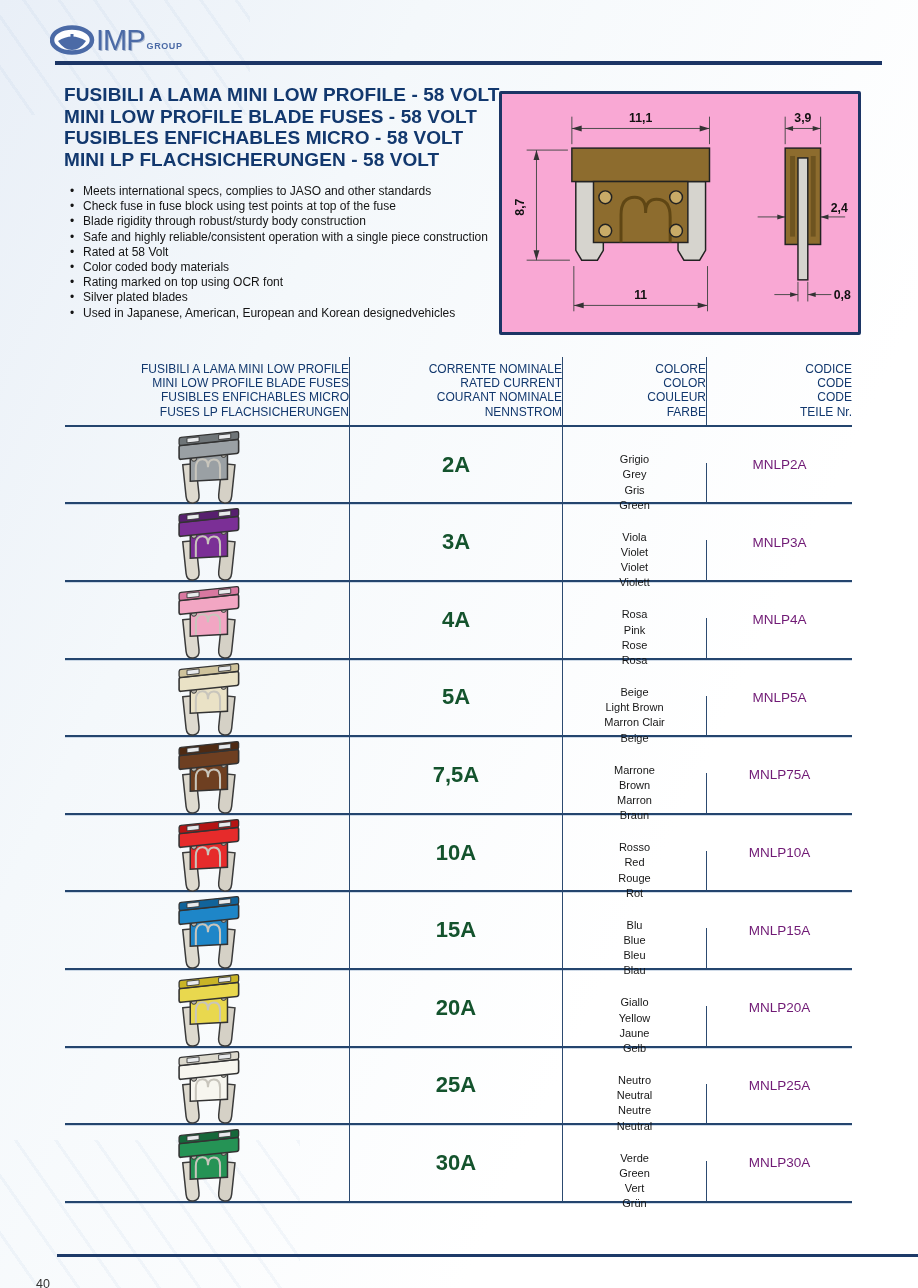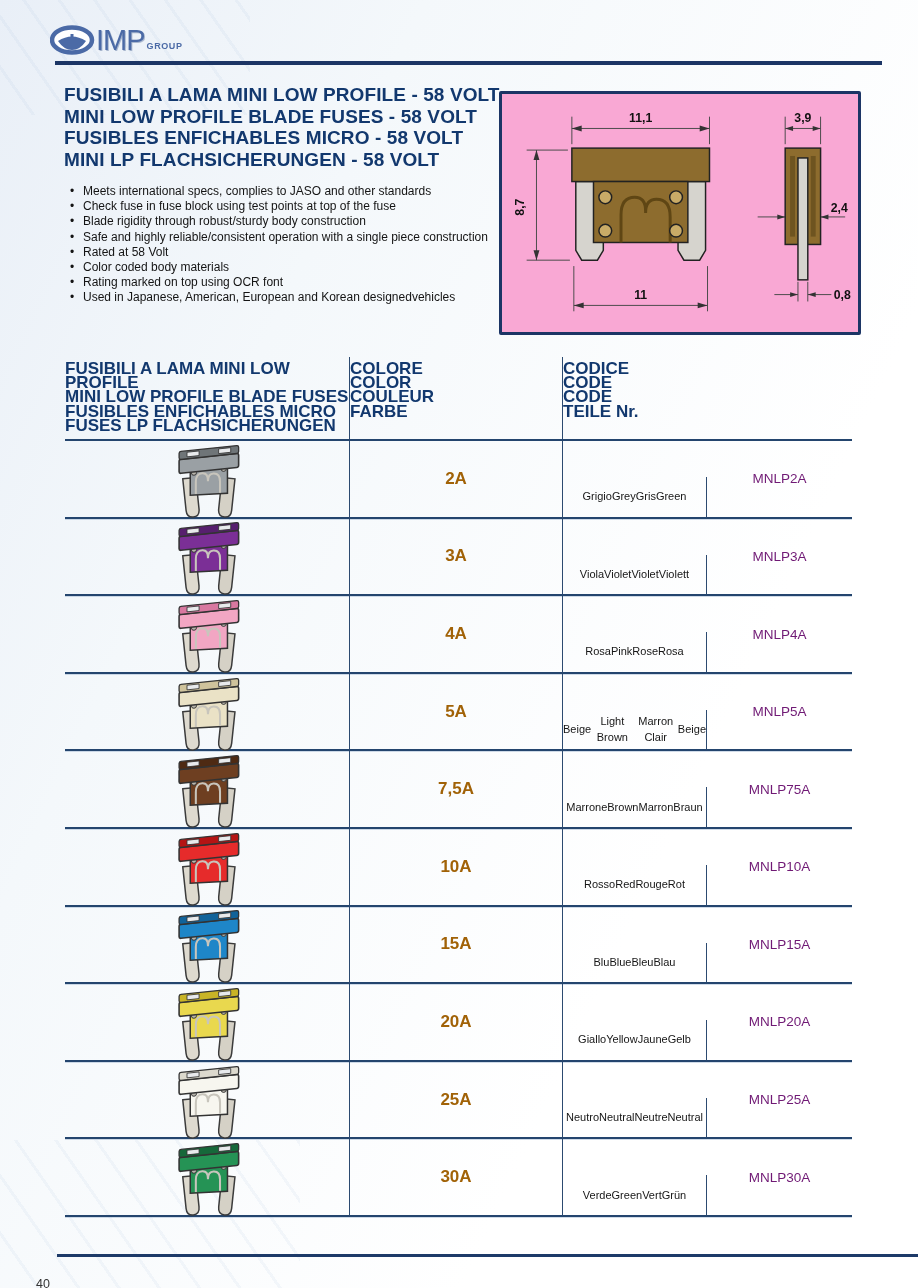--- a/index.html
+++ b/index.html
@@ -31,27 +31,27 @@
 
   
   .draw-box{position:absolute;left:499px;top:91px;width:356px;height:238px;background:#f9a8d4;
     border:3px solid #1c3565;border-radius:2px;display:flex;align-items:center;justify-content:center;}
 
   
   .tbl{position:absolute;left:65px;top:357px;width:787px;}
   .thead,.tbody{display:grid;grid-template-columns:285px 213px 144px 145px;}
   .thead{border-bottom:2.5px solid #24456e;}
   .tbody{grid-auto-rows:77.6px;}
-  .hcell{text-align:left;color:#12386e;font-weight:bold;font-size:17px;line-height:14.2px;
+  .hcell{text-align:right;color:#12386e;font-weight:normal;font-size:12px;line-height:14.2px;
     padding:5px 0 6px 0;}
   .cell{display:flex;align-items:center;justify-content:center;border-bottom:2px solid #24456e;
     box-shadow:0 1px 0 rgba(150,175,205,.45);}
   .col0,.col1,.col2{border-right:1.5px solid #2c4a70;}
-  .currentcell span{font-size:17px;font-weight:bold;color:#a16207;}
-  .colorcell{flex-direction:row;margin-top:36px;}
+  .currentcell span{font-size:22px;font-weight:bold;color:#14532d;}
+  .colorcell{flex-direction:column;margin-top:36px;}
   .colorcell div{font-size:11px;line-height:15.2px;color:#161616;text-align:center;}
   .codecell span{font-size:13.5px;color:#701a75;}
   .imgcell svg{display:block;}
 
   
   .pagenum{position:absolute;left:36px;top:1237px;font-size:12.5px;color:#333;margin-top:40px;}
   .footer-rule{position:absolute;left:57px;right:0;top:1254px;height:3px;background:#1d3a68;}
 </style>
 </head>
 <body>
@@ -78,20 +78,21 @@
   </div>
 
 <ul class="features" id="features">
     <li>Meets international specs, complies to JASO and other standards</li>
     <li>Check fuse in fuse block using test points at top of the fuse</li>
     <li>Blade rigidity through robust/sturdy body construction</li>
     <li>Safe and highly reliable/consistent operation with a single piece construction</li>
     <li>Rated at 58 Volt</li>
     <li>Color coded body materials</li>
     <li>Rating marked on top using OCR font</li>
+    <li>Silver plated blades</li>
     <li>Used in Japanese, American, European and Korean designedvehicles</li>
   </ul>
 
 <div class="draw-box">
   <svg width="352" height="232" viewBox="0 0 352 236">
     <g stroke="#4a4a4a" stroke-width="1" fill="none">
       <line x1="66" y1="20" x2="66" y2="48"></line>
         <line x1="206" y1="20" x2="206" y2="48"></line>
         <line x1="66" y1="32" x2="206" y2="32"></line>
       <line x1="20" y1="54" x2="62" y2="54"></line>
@@ -151,20 +152,26 @@
 </div>
 
 <div class="tbl">
   <div class="thead" id="thead">
       <div class="hcell col0">
         <div>FUSIBILI A LAMA MINI LOW PROFILE</div>
         <div>MINI LOW PROFILE BLADE FUSES</div>
         <div>FUSIBLES ENFICHABLES MICRO</div>
         <div>FUSES LP FLACHSICHERUNGEN</div>
       </div>
+      <div class="hcell col1">
+        <div>CORRENTE NOMINALE</div>
+        <div>RATED CURRENT</div>
+        <div>COURANT NOMINALE</div>
+        <div>NENNSTROM</div>
+      </div>
       <div class="hcell col2">
         <div>COLORE</div>
         <div>COLOR</div>
         <div>COULEUR</div>
         <div>FARBE</div>
       </div>
       <div class="hcell col3">
         <div>CODICE</div>
         <div>CODE</div>
         <div>CODE</div>

